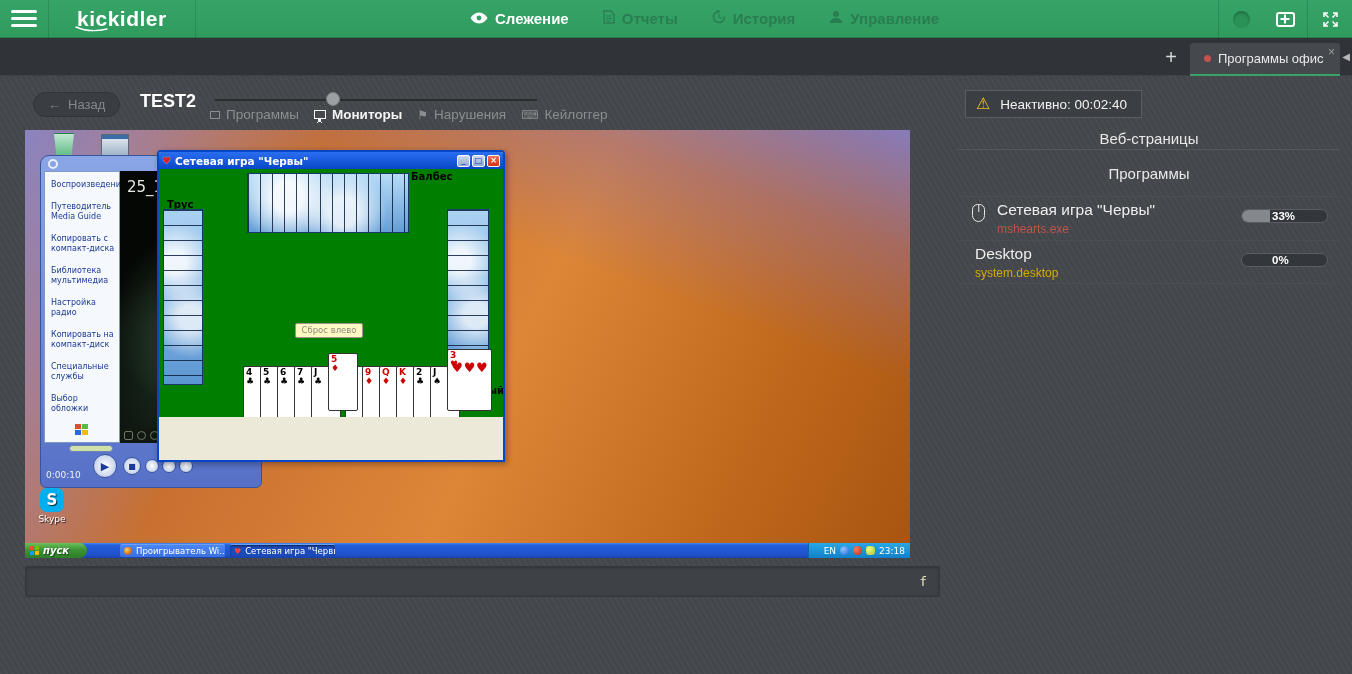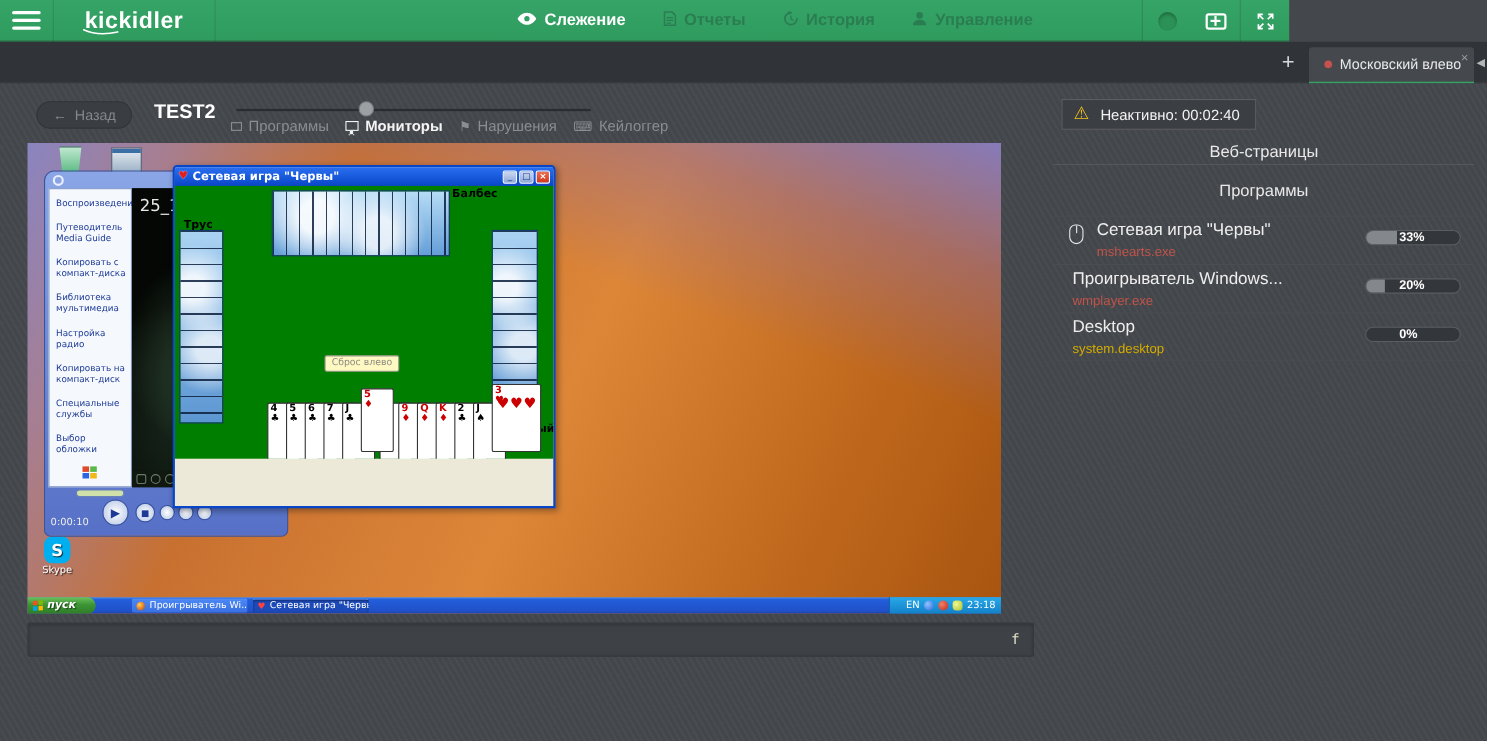--- a/index.html
+++ b/index.html
@@ -1,20 +1,20 @@
 <!DOCTYPE html>
 <html><head>
 <meta charset="utf-8">
 <style>
   * { box-sizing: border-box; margin: 0; padding: 0; }
   html,body { width:1352px; height:674px; overflow:hidden; }
   body { font-family:"Liberation Sans", sans-serif; background:#44474b; position:relative; }
 
   
-  .navbar { position:absolute; left:0; top:0; width:1172px; height:38px;
+  .navbar { position:absolute; left:0; top:0; width:1352px; height:38px;
     background:linear-gradient(#36a467,#2f9c5e); border-bottom:1px solid #237e48;
     display:flex; align-items:center; }
   .hamburger { width:48px; height:38px; display:flex; flex-direction:column; justify-content:center;
     align-items:center; gap:4px; cursor:pointer; }
   .hamburger span { width:26px; height:3px; background:#fff; border-radius:2px; }
   .logo-box { height:38px; display:flex; align-items:center; padding:0 28px;
     border-left:1px solid rgba(0,0,0,.12); border-right:1px solid rgba(0,0,0,.12); position:relative; }
   .logo { color:#fff; font-size:21px; font-weight:bold; letter-spacing:.5px; }
   .logo-swoosh { position:absolute; left:26px; bottom:6px; }
   .nav-items { position:absolute; left:470px; display:flex; gap:34px; align-items:center; }
@@ -283,21 +283,21 @@
           <path d="M2 6V2h4M11 2h4v4M15 11v4h-4M6 15H2v-4M2 2l4.5 4.5M15 2l-4.5 4.5M15 15l-4.5-4.5M2 15l4.5-4.5"></path>
         </svg>
     </div>
   </div>
 </header>
 
 <div class="tabstrip">
   <div class="tab-add">+</div>
   <div class="tab">
     <span class="tab-dot"></span>
-    <span class="tab-label">Московский влево</span>
+    <span class="tab-label">Программы офис</span>
     <span class="tab-close">×</span>
   </div>
   <div class="tab-scroll">◀</div>
 </div>
 
 <div class="main">
 
   <button class="back-btn">
     <span>←</span>
     <span>Назад</span>
@@ -507,28 +507,20 @@
       <div class="prog-row iconed">
         <span class="mouse-icon"></span>
         <div class="prog-title">Сетевая игра "Червы"</div>
         <div class="prog-proc proc-red">mshearts.exe</div>
         <div class="prog-bar">
           <div class="prog-fill" style="width:33%"></div>
           <span class="prog-pct">33%</span>
         </div>
       </div>
       <div class="prog-row">
-        <div class="prog-title">Проигрыватель Windows...</div>
-        <div class="prog-proc proc-red">wmplayer.exe</div>
-        <div class="prog-bar">
-          <div class="prog-fill" style="width:20%"></div>
-          <span class="prog-pct">20%</span>
-        </div>
-      </div>
-      <div class="prog-row">
         <div class="prog-title">Desktop</div>
         <div class="prog-proc proc-yellow">system.desktop</div>
         <div class="prog-bar">
           <div class="prog-fill" style="width:0%"></div>
           <span class="prog-pct">0%</span>
         </div>
       </div>
     </div>
   </aside>
 </div>

